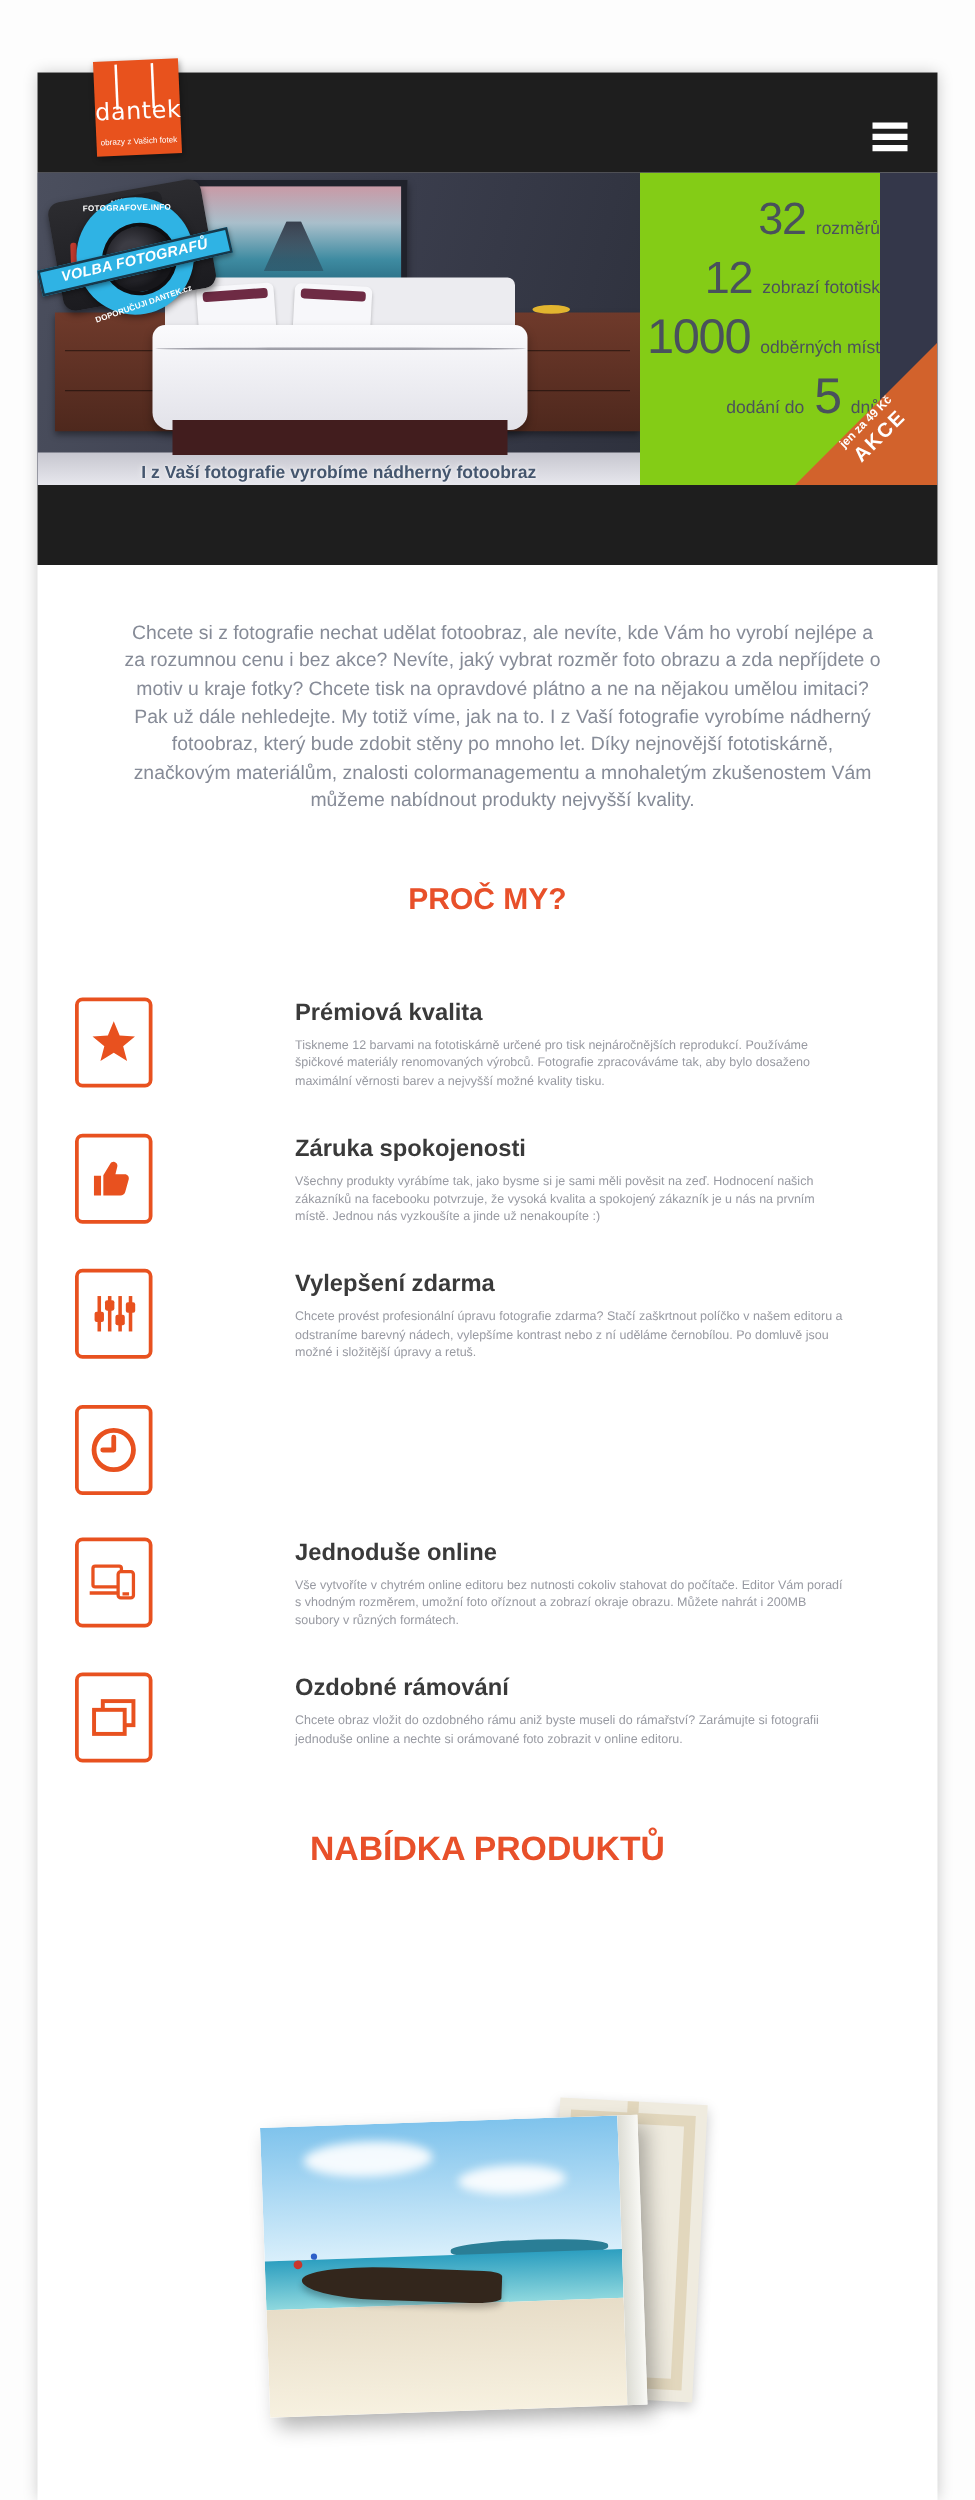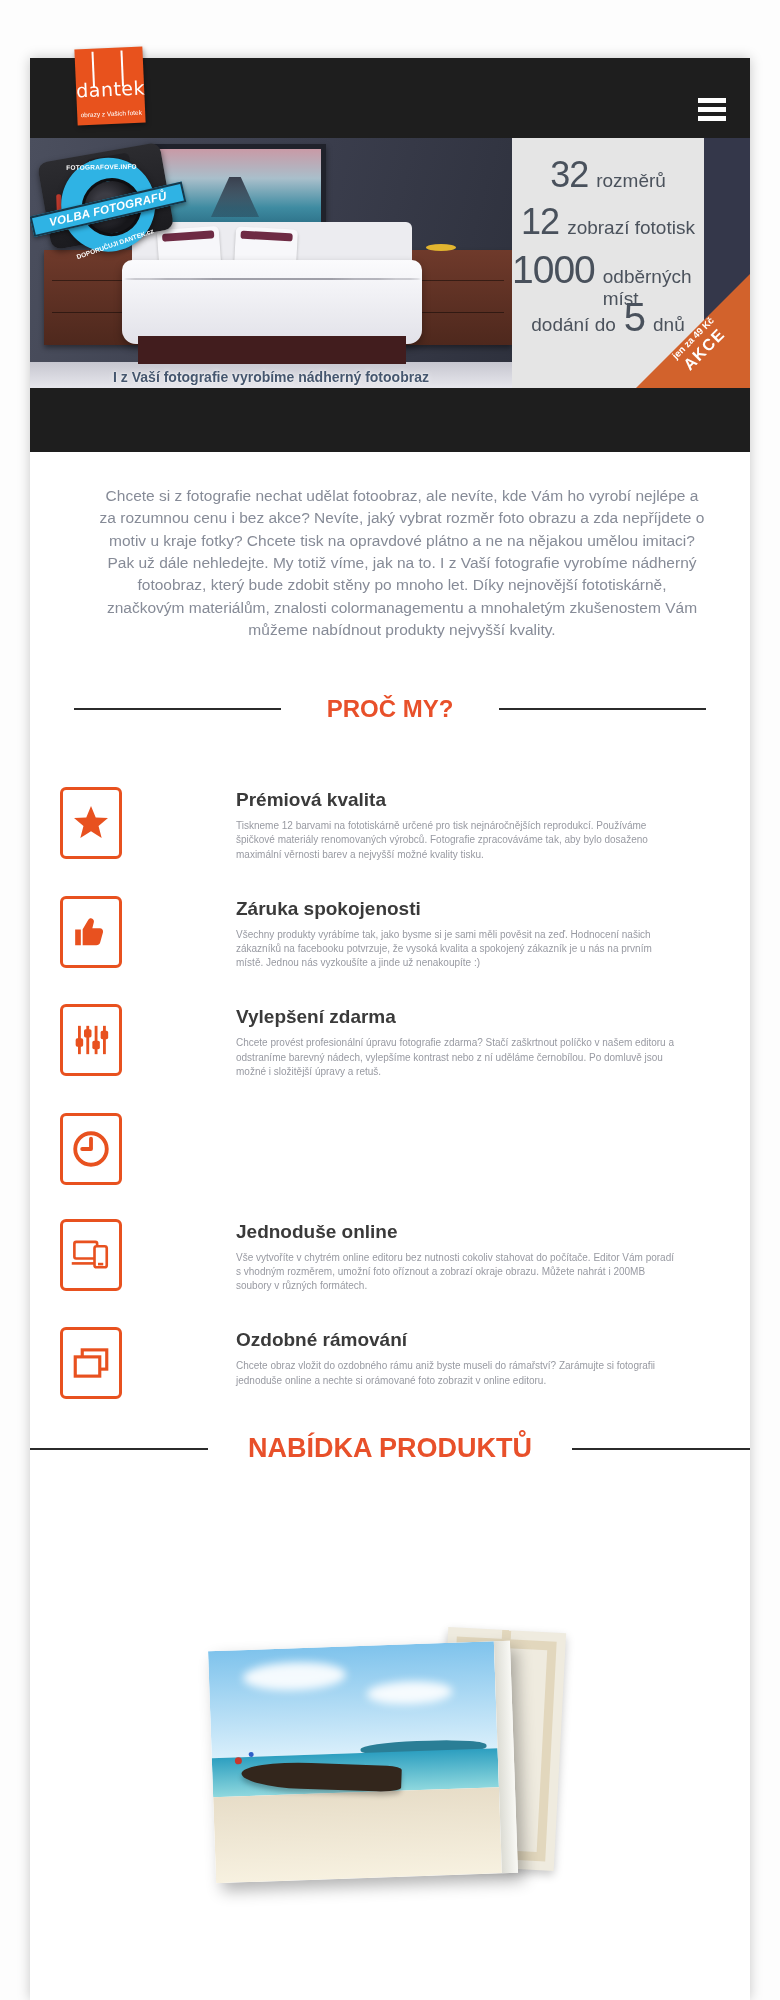--- a/index.html
+++ b/index.html
@@ -42,27 +42,27 @@
   .pillow{position:absolute;top:90px;width:62px;height:40px;background:#f7f7fa;border-radius:5px;
         box-shadow:0 2px 3px rgba(0,0,0,.25);}
   .p1{left:128px;transform:rotate(-4deg);} .p2{left:205px;transform:rotate(3deg);}
   .p-accent{position:absolute;left:5px;right:5px;top:4px;height:8px;background:#6e2b44;border-radius:3px;}
   .duvet{position:absolute;left:92px;top:122px;width:300px;height:84px;border-radius:10px 10px 14px 14px;
         background:linear-gradient(#fbfbfd,#e2e2e9);box-shadow:0 4px 8px rgba(0,0,0,.3);}
   .fold{position:absolute;left:2px;top:18px;width:99%;height:2px;background:rgba(55,55,70,.45);border-radius:50%;}
   .bedbase{position:absolute;left:108px;top:198px;width:268px;height:28px;background:#421d1e;}
 
   
-  .hero-stats{position:absolute;left:482px;top:0;width:192px;height:250px;background:#e5e5e5;
-        box-sizing:border-box;padding-top:16px;display:flex;flex-direction:column;align-items:center;}
+  .hero-stats{position:absolute;left:482px;top:0;width:192px;height:250px;background:#84cc16;
+        box-sizing:border-box;padding-top:16px;display:flex;flex-direction:column;align-items:flex-end;}
   .stat-row{height:47px;display:flex;align-items:baseline;justify-content:center;gap:8px;color:#49515c;}
   .stat-num{font-size:36px;font-weight:400;letter-spacing:-1px;}
   .stat-big .stat-num{font-size:39px;}
   .stat-last .stat-num{font-size:40px;}
-  .stat-label,.stat-prefix{font-size:19px;color:#4b525c;}
+  .stat-label,.stat-prefix{font-size:14px;color:#4b525c;}
 
   
   .ribbon-corner{position:absolute;right:0;bottom:0;width:114px;height:114px;background:#d2622c;
         clip-path:polygon(100% 0,100% 100%,0 100%);}
   .ribbon-text{position:absolute;left:-15px;top:46px;width:150px;transform:rotate(-45deg);
         text-align:center;color:#fff;line-height:1.2;}
   .ribbon-l1,.ribbon-l2{font-size:9.5px;font-weight:bold;}
   .ribbon-l3{font-size:16px;font-weight:bold;letter-spacing:1.5px;}
 
   
@@ -86,30 +86,30 @@
   .arc-bottom{position:absolute;left:0;right:0;bottom:4px;text-align:center;color:#fff;font-size:6.5px;font-weight:bold;
         transform:rotate(-9deg);}
   .badge-banner{position:absolute;left:-8px;top:61px;width:156px;height:21px;background:#2fb3e4;
         border:2px solid #17384a;box-sizing:border-box;transform:rotate(-3deg);color:#fff;font-size:11.5px;
         font-weight:bold;font-style:italic;text-align:center;line-height:16px;letter-spacing:.3px;
         box-shadow:0 2px 4px rgba(0,0,0,.4);}
 
   .dark-band{height:64px;background:#1e1e1e;}
 
   
-  .intro{padding:33px 44px 0;margin-left:24px;}
+  .intro{padding:44px 44px 0;margin-left:24px;}
   .intro p{margin:0 auto;max-width:610px;text-align:center;font-size:15.5px;line-height:1.44;color:#868b97;}
 
   
-  .section-heading{display:flex;align-items:center;}
+  .section-heading{display:flex;align-items:center;flex-direction:column;}
   .sh-line{height:2px;background:#2b2b2b;flex:1;}
   .sh-text{font-weight:bold;color:#e8502a;white-space:nowrap;}
   .sh-why{margin-top:54px;padding:0 44px;}
   .sh-why .sh-text{font-size:24px;margin:0 46px;}
-  .sh-products{margin-top:18px;padding:0;}
+  .sh-products{margin-top:18px;padding:0;gap:20px;}
   .sh-products .sh-text{font-size:27px;margin:0 40px;}
 
   
   .features{margin-top:64px;padding:0 40px 0 30px;}
   .feature{display:grid;grid-template-columns:62px 1fr;column-gap:114px;margin-bottom:34px;align-items:start;}
   .f-icon{width:62px;height:72px;border:3px solid #e8511f;border-radius:6px;box-sizing:border-box;
         display:flex;align-items:center;justify-content:center;}
   .f-title{font-size:19px;font-weight:bold;color:#3a3a3a;margin:2px 0 8px;}
   .f-text{font-size:10px;line-height:1.42;color:#989aa2;margin:0;max-width:440px;}
 

